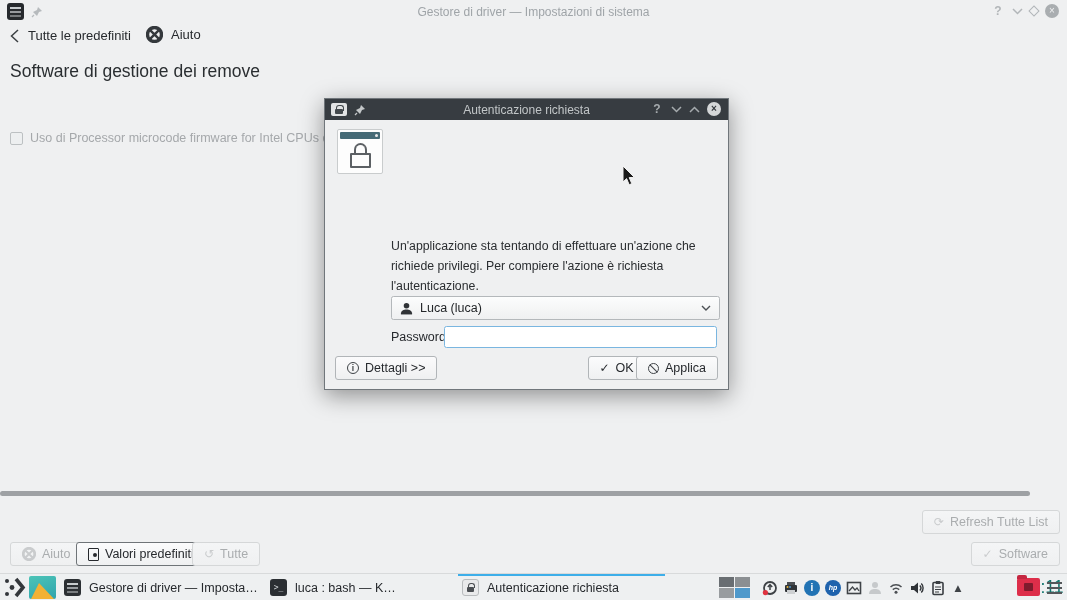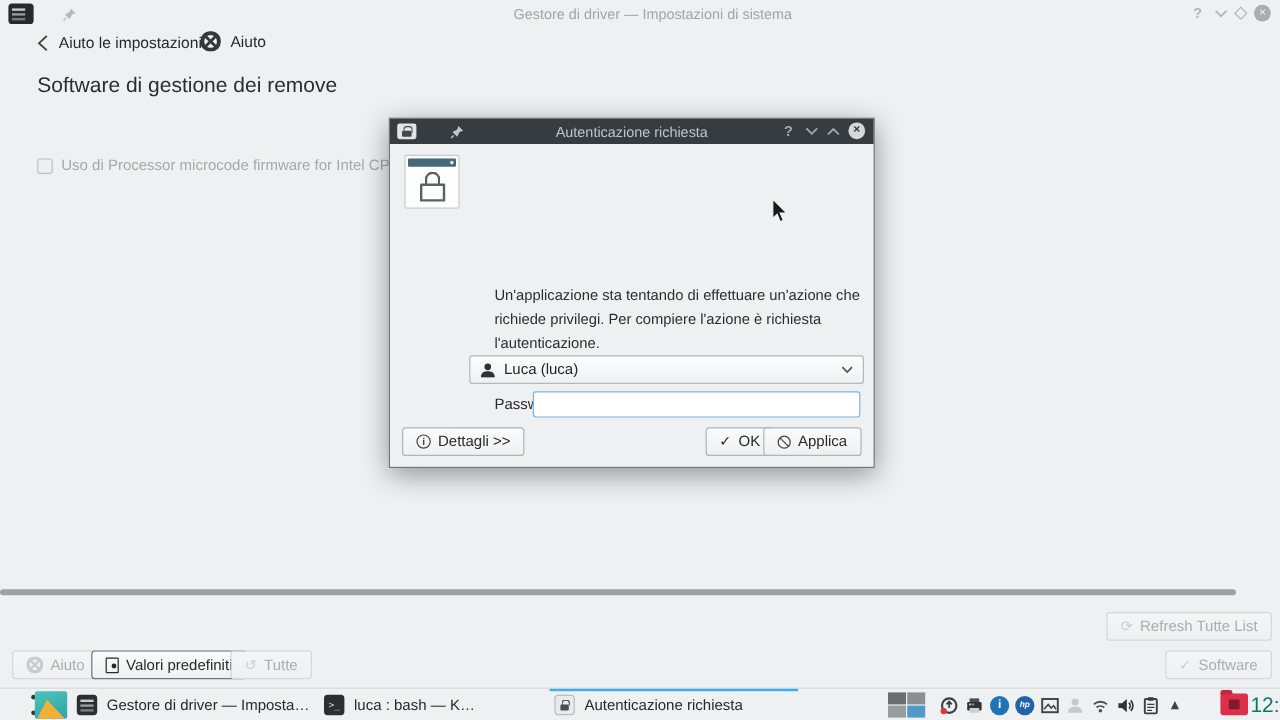--- a/index.html
+++ b/index.html
@@ -1,18 +1,18 @@
 <!DOCTYPE html>
 <html><head>
 <meta charset="utf-8">
 <style>
   * { margin:0; padding:0; box-sizing:border-box; }
   html,body { width:1067px; height:600px; overflow:hidden; }
   body { background:#eff0f1; font-family:"Liberation Sans","DejaVu Sans",sans-serif; color:#232629; position:relative; }
-  .abs { position:absolute;padding-left:21px; }
+  .abs { position:absolute; }
 
   
   .titlebar { top:0; left:0; width:1067px; height:23px; }
   .app-icon { left:7px; top:3px; width:17px; height:17px; background:#26292d; border-radius:3px; }
   .app-icon i { position:absolute; left:3px; height:2px; background:#c7cbce; }
   .app-icon i:nth-child(1){ top:4px; width:11px; }
   .app-icon i:nth-child(2){ top:8px; width:11px; opacity:.7; }
   .app-icon i:nth-child(3){ top:12px; width:11px; opacity:.5; }
   .pin { width:12px; height:12px; }
   .pin svg { display:block; }
@@ -156,21 +156,21 @@
       </svg>
     <div class="diamond"></div>
     <div class="close-circle main-close">×</div>
   </div>
 </div>
 
 <div class="abs tb-back">
   <svg width="9" height="14" viewBox="0 0 9 14">
       <path d="M8 1 L1.5 7 L8 13" fill="none" stroke="#3c4043" stroke-width="1.5"></path>
     </svg>
-  <span>Aiuto le impostazioni</span>
+  <span>Tutte le predefiniti</span>
 </div>
 <div class="abs tb-help">
   <svg class="buoy" viewBox="0 0 17 17">
     <circle cx="8.5" cy="8.5" r="7" fill="none" stroke="#34383c" stroke-width="3.4"></circle>
     <path d="M3.6 3.6 L13.4 13.4 M13.4 3.6 L3.6 13.4" stroke="#34383c" stroke-width="2.4"></path>
   </svg>
   <span>Aiuto</span>
 </div>
 
 <div class="abs page-title">Software di gestione dei remove</div>

